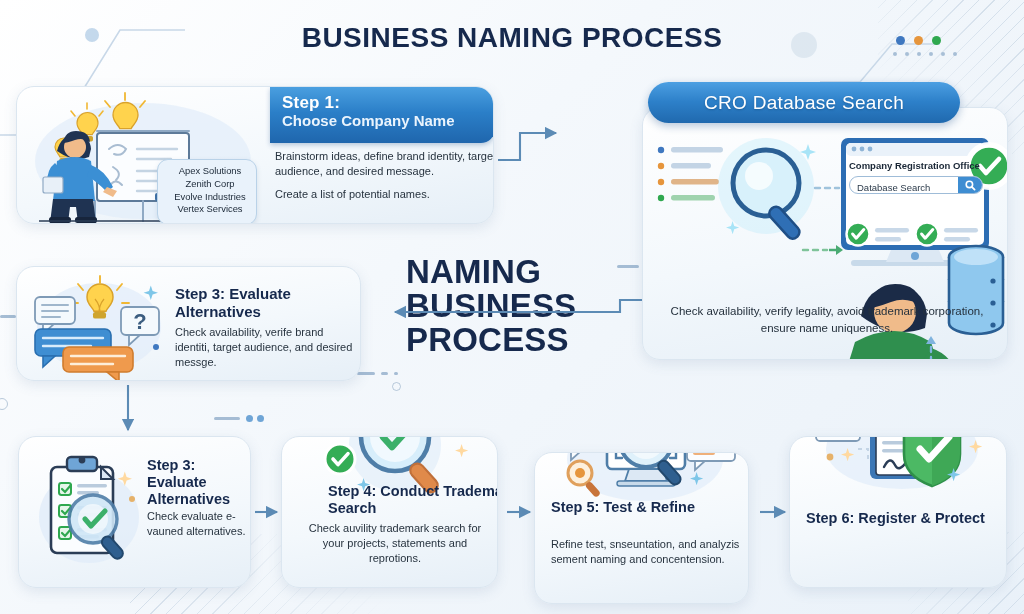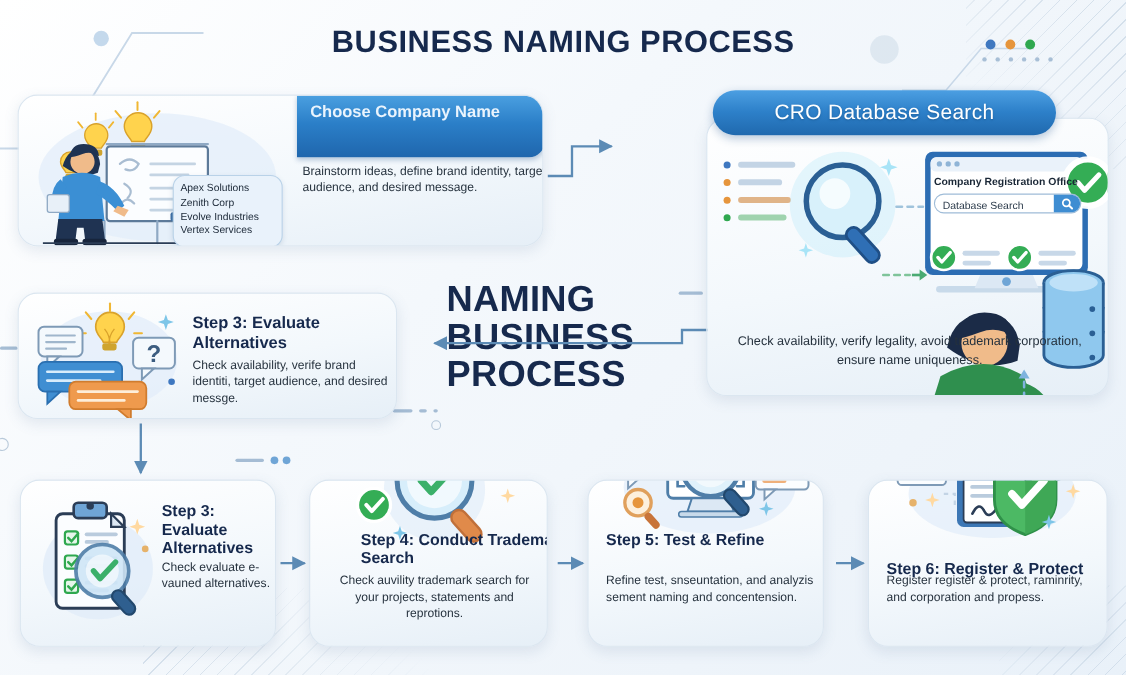--- a/index.html
+++ b/index.html
@@ -97,21 +97,21 @@
   #card-step3a { left:16px; top:266px; width:345px; height:115px; }
   .s3a-title { position:absolute; left:158px; top:18px; width:180px;
       font-size:15px; font-weight:bold; line-height:1.2; color:#16294d; }
   .s3a-body { position:absolute; left:158px; top:58px; width:184px;
       font-size:11px; line-height:1.38; color:#27333f; }
 
   
   .bottom-card { top:436px; height:152px; }
   #card-s3b { left:18px; width:233px; }
   #card-s4  { left:281px; width:217px; }
-  #card-s5  { left:534px; width:215px; }
+  #card-s5  { left:534px; width:215px;margin-top:16px; }
   #card-s6  { left:789px; width:218px; }
 
   .bc-title { position:absolute; font-size:14.5px; font-weight:bold;
       line-height:1.18; color:#16294d; }
   .bc-body  { position:absolute; font-size:11px; line-height:1.36; color:#27333f; }
 
   #card-s3b .bc-title { left:128px; top:20px; width:100px; }
   #card-s3b .bc-body  { left:128px; top:72px; width:100px; }
   #card-s4  .bc-title { left:17px; top:46px; width:190px;margin-left:29px; }
   #card-s4  .bc-body  { left:17px; top:84px; width:192px;text-align:center; }
@@ -120,21 +120,21 @@
   #card-s6  .bc-title { left:16px; top:46px; width:195px;margin-top:27px; }
   #card-s6  .bc-body  { left:16px; top:84px; width:196px; }
 
   
   .illu { position:absolute; }
   .bubble {
     position:absolute; background:#e9f2fb; border:1.4px solid #b9d2e8;
     border-radius:11px; box-shadow:0 2px 5px rgba(80,110,150,.16);
   }
   .names-bubble { left:140px; top:72px; width:100px; height:66px; z-index:6;
-      padding:5px 0 0 6px; }
+      padding:5px 0 0 6px;text-align:center; }
   .names-bubble span { display:block; font-size:9.4px; line-height:1.36;
       color:#1a2736; font-weight:500; white-space:nowrap; }
   .names-tail { position:absolute; left:166px; top:136px; width:0; height:0;
       border-left:8px solid transparent; border-right:13px solid transparent;
       border-top:15px solid #e9f2fb; z-index:6;
       filter:drop-shadow(0 1px 0 #b9d2e8); }
 
   svg { display:block; overflow:visible; }
 
   
@@ -291,24 +291,26 @@
 
   <div class="bubble names-bubble">
     <span>Apex Solutions</span>
     <span>Zenith Corp</span>
     <span>Evolve Industries</span>
     <span>Vertex Services</span>
   </div>
   <div class="names-tail"></div>
 
   <div class="s1-head">
+    <div class="l1">Step 1:</div>
     <div class="l2">Choose Company Name</div>
   </div>
   <div class="s1-body">
     <p>Brainstorm ideas, define brand identity, target audience, and desired message.</p>
+    <p>Create a list of potential names.</p>
   </div>
 </div>
 
 <div class="card" id="card-cro">
   <svg class="illu" style="left:0;top:20px;width:366px;height:180px" viewBox="0 0 366 180">
 
     <g>
       <circle cx="18" cy="22" r="3.2" fill="#3f78c0"></circle>
         <rect x="28" y="19" width="52" height="5.5" rx="2.7" fill="#c3d4e5"></rect>
       <circle cx="18" cy="38" r="3.2" fill="#e6953c"></circle>
@@ -652,14 +654,13 @@
       <path d="M44,66 l1.6,-5 l1.6,5 l5,1.6 l-5,1.6 l-1.6,5 l-1.6,-5 l-5,-1.6z"></path>
       <path d="M172,58 l1.6,-5 l1.6,5 l5,1.6 l-5,1.6 l-1.6,5 l-1.6,-5 l-5,-1.6z"></path>
     </g>
     <g fill="#7ec6e8">
       <path d="M58,12 l1.6,-5 l1.6,5 l5,1.6 l-5,1.6 l-1.6,5 l-1.6,-5 l-5,-1.6z"></path>
       <path d="M150,86 l1.6,-5 l1.6,5 l5,1.6 l-5,1.6 l-1.6,5 l-1.6,-5 l-5,-1.6z"></path>
     </g>
     <circle cx="28" cy="70" r="3.4" fill="#e6b26a"></circle>
   </svg>
   <div class="bc-title">Step 6: Register &amp; Protect</div>
-  <div class="bc-body">Register register &amp; protect, raminrity, and corporation and propess.</div>
 </div>
 
 </body></html>

